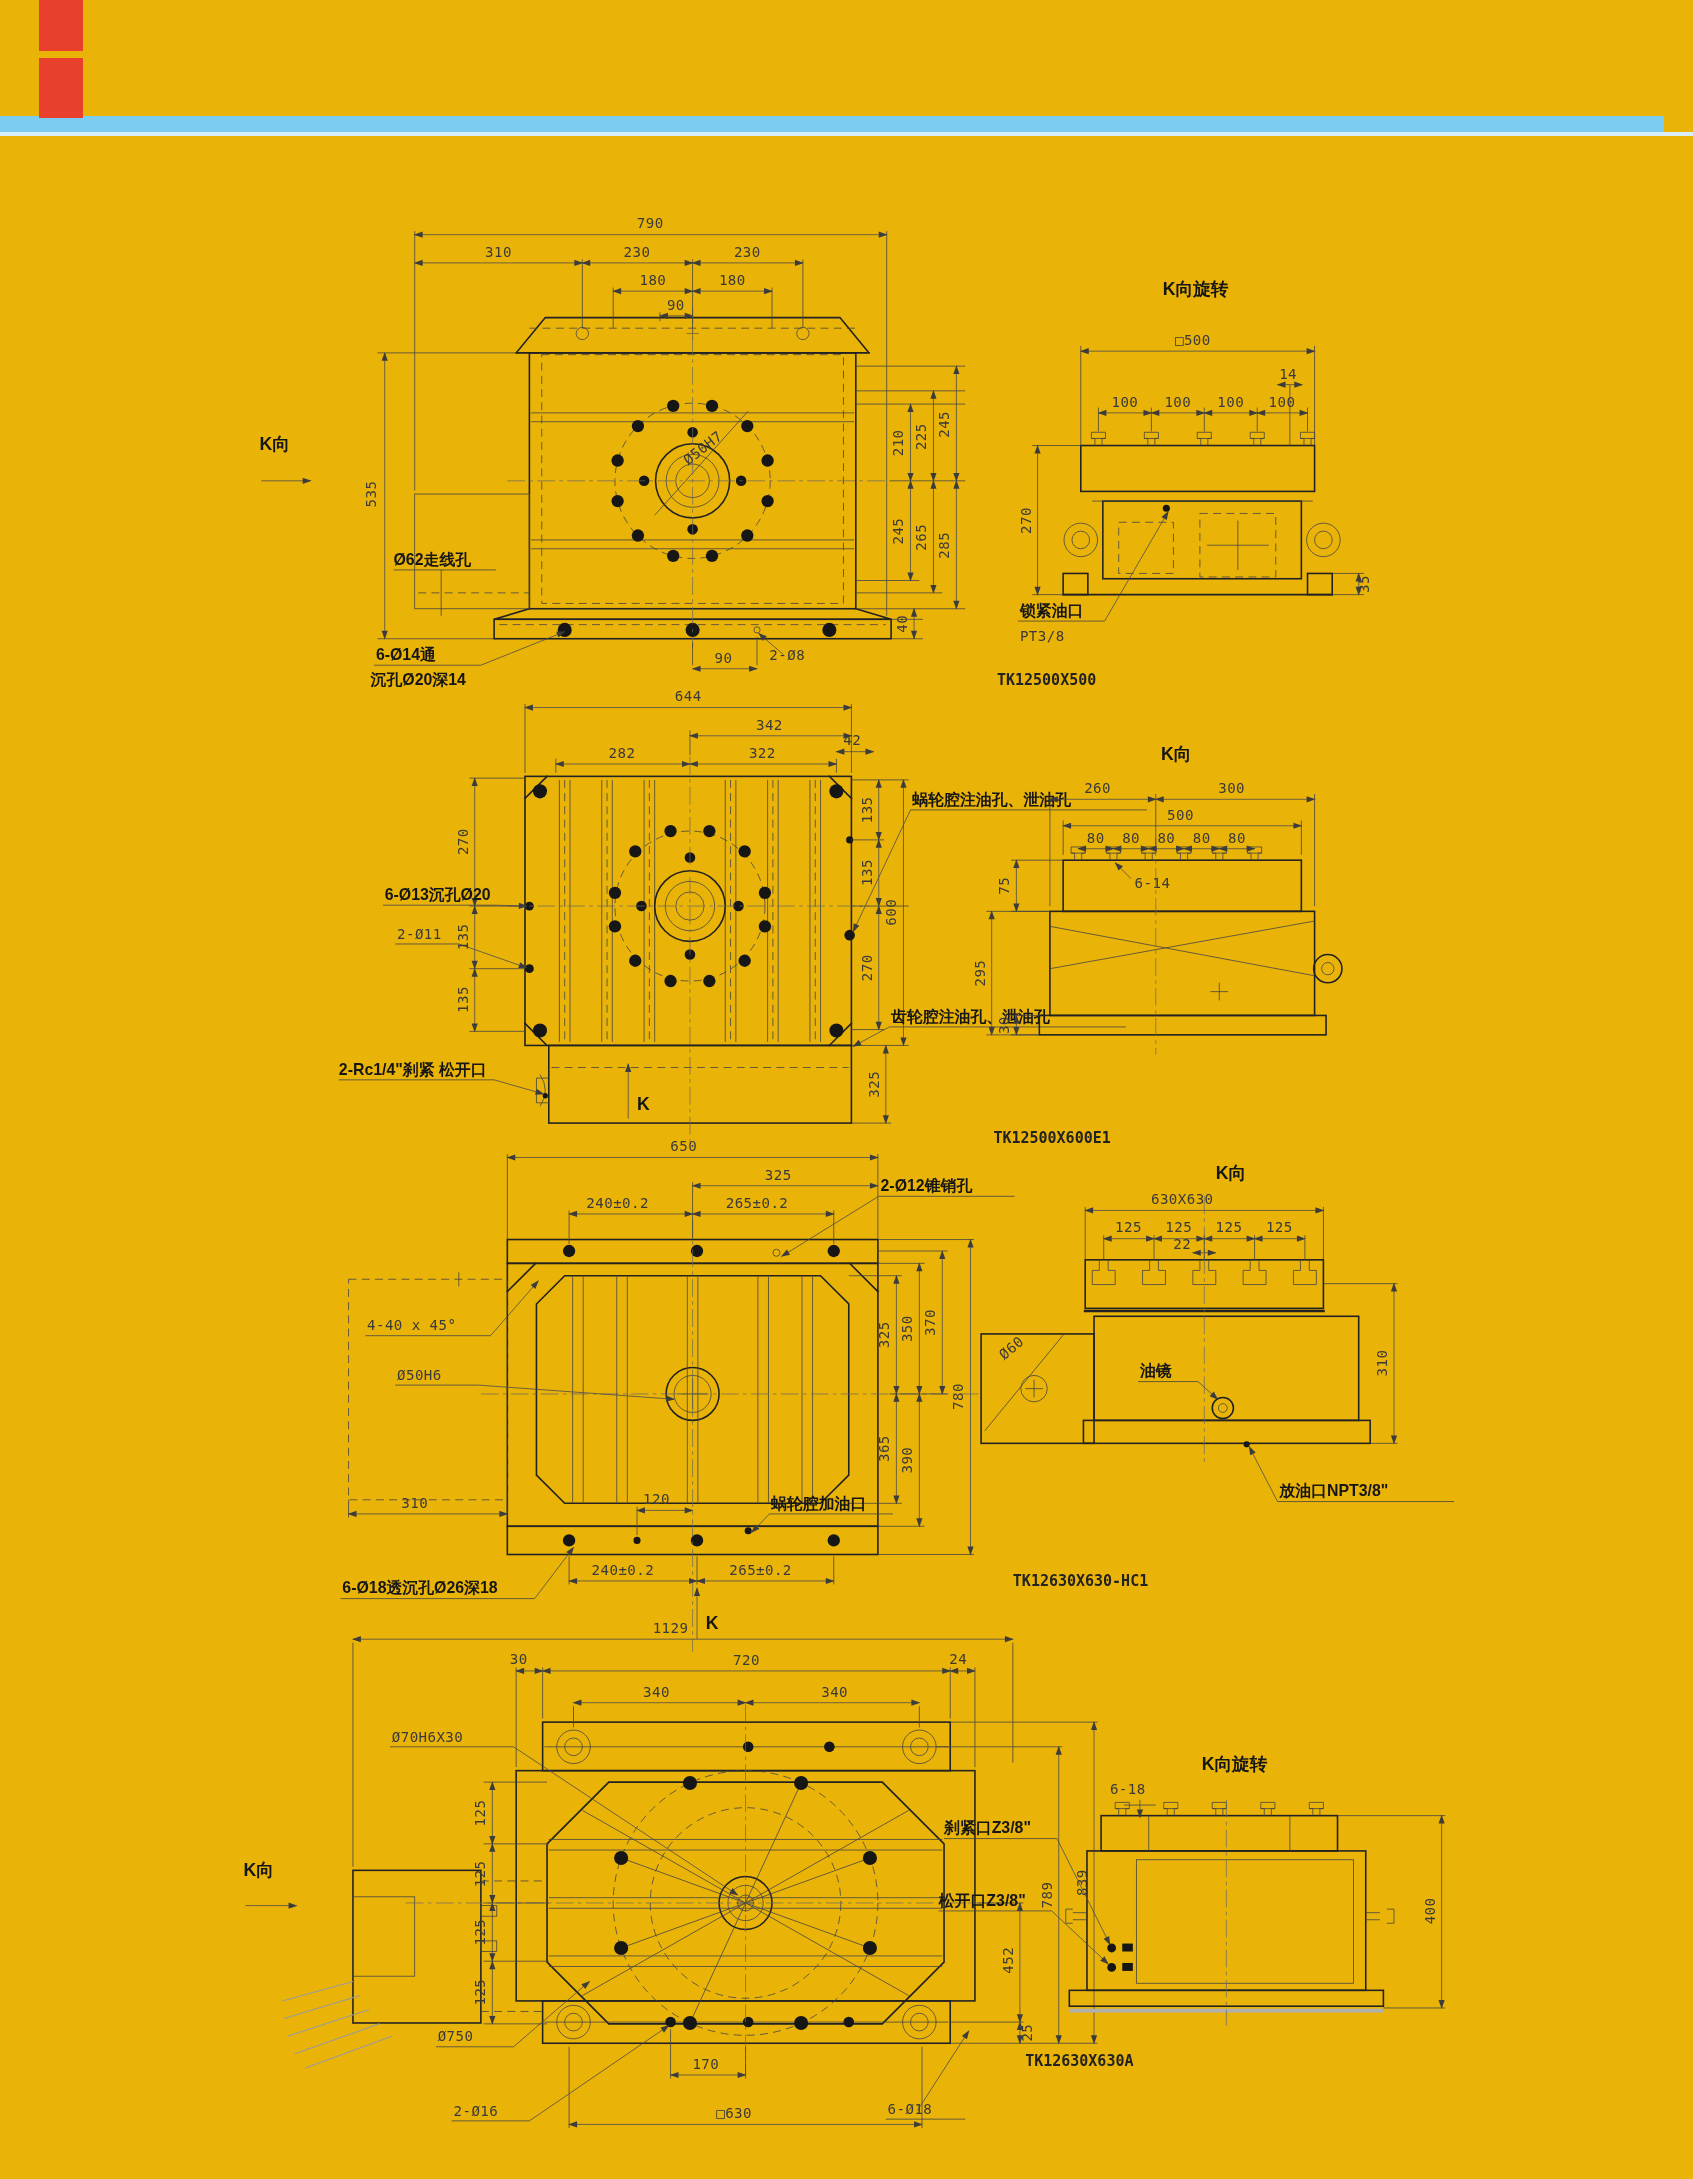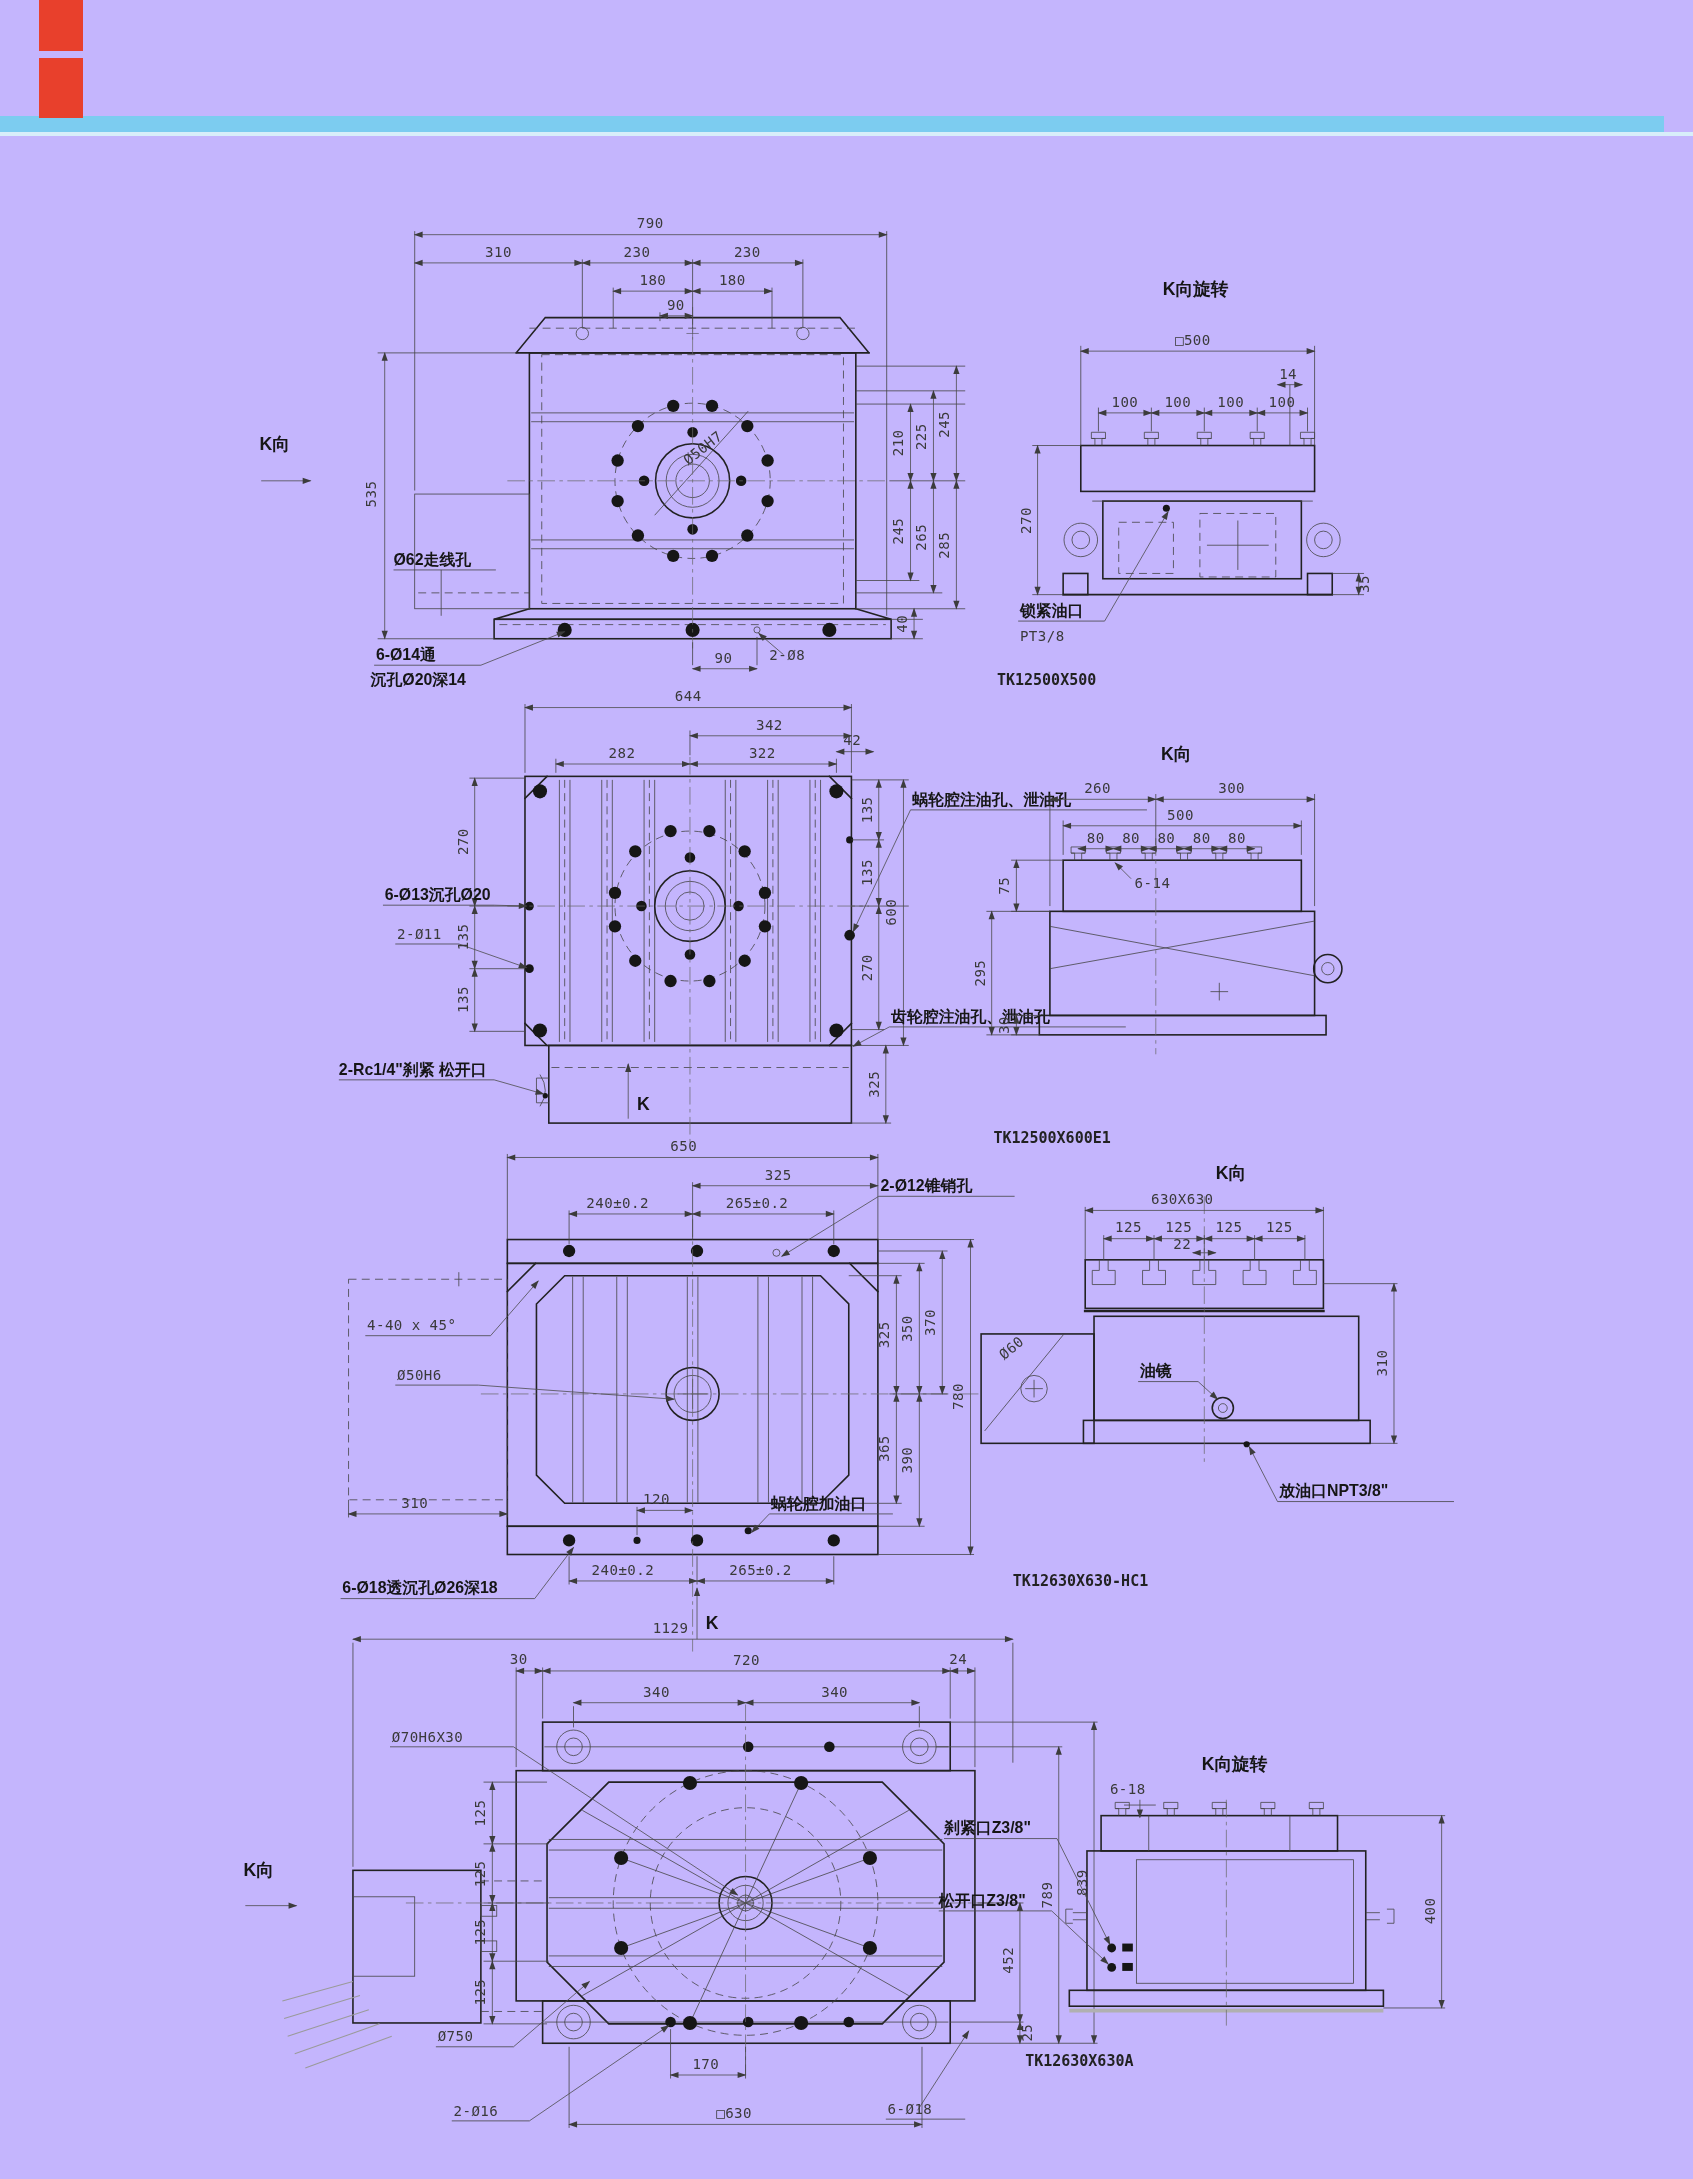--- a/index.html
+++ b/index.html
@@ -1,16 +1,16 @@
 <!DOCTYPE html>
 <html style="font-size:14px"><head>
 <meta charset="utf-8">
 <style>
   html,body{margin:0;padding:0;background:#fff;}
-  #page{position:relative;width:1694px;height:2180px;background:#c4b5fd;overflow:hidden;
+  #page{position:relative;width:1694px;height:2180px;background:#eab308;overflow:hidden;
         font-family:"Liberation Sans",sans-serif;}
   .band{position:absolute;left:0;top:116px;width:1664px;height:17px;}
   .band-light{position:absolute;left:0;top:132px;width:1694px;height:4.4px;}
   .redmark{position:absolute;left:39px;width:44px;}
   #rm1{top:0;height:51px;}
   #rm2{top:58px;height:60px;}
   svg{position:absolute;left:0;top:0;}
   .o{stroke:#222;stroke-width:1.8;fill:none;stroke-linecap:square;}
   .t{stroke:#444;stroke-width:.9;fill:none;}
   .dm{stroke:#4c4c4c;stroke-width:.9;fill:none;}

